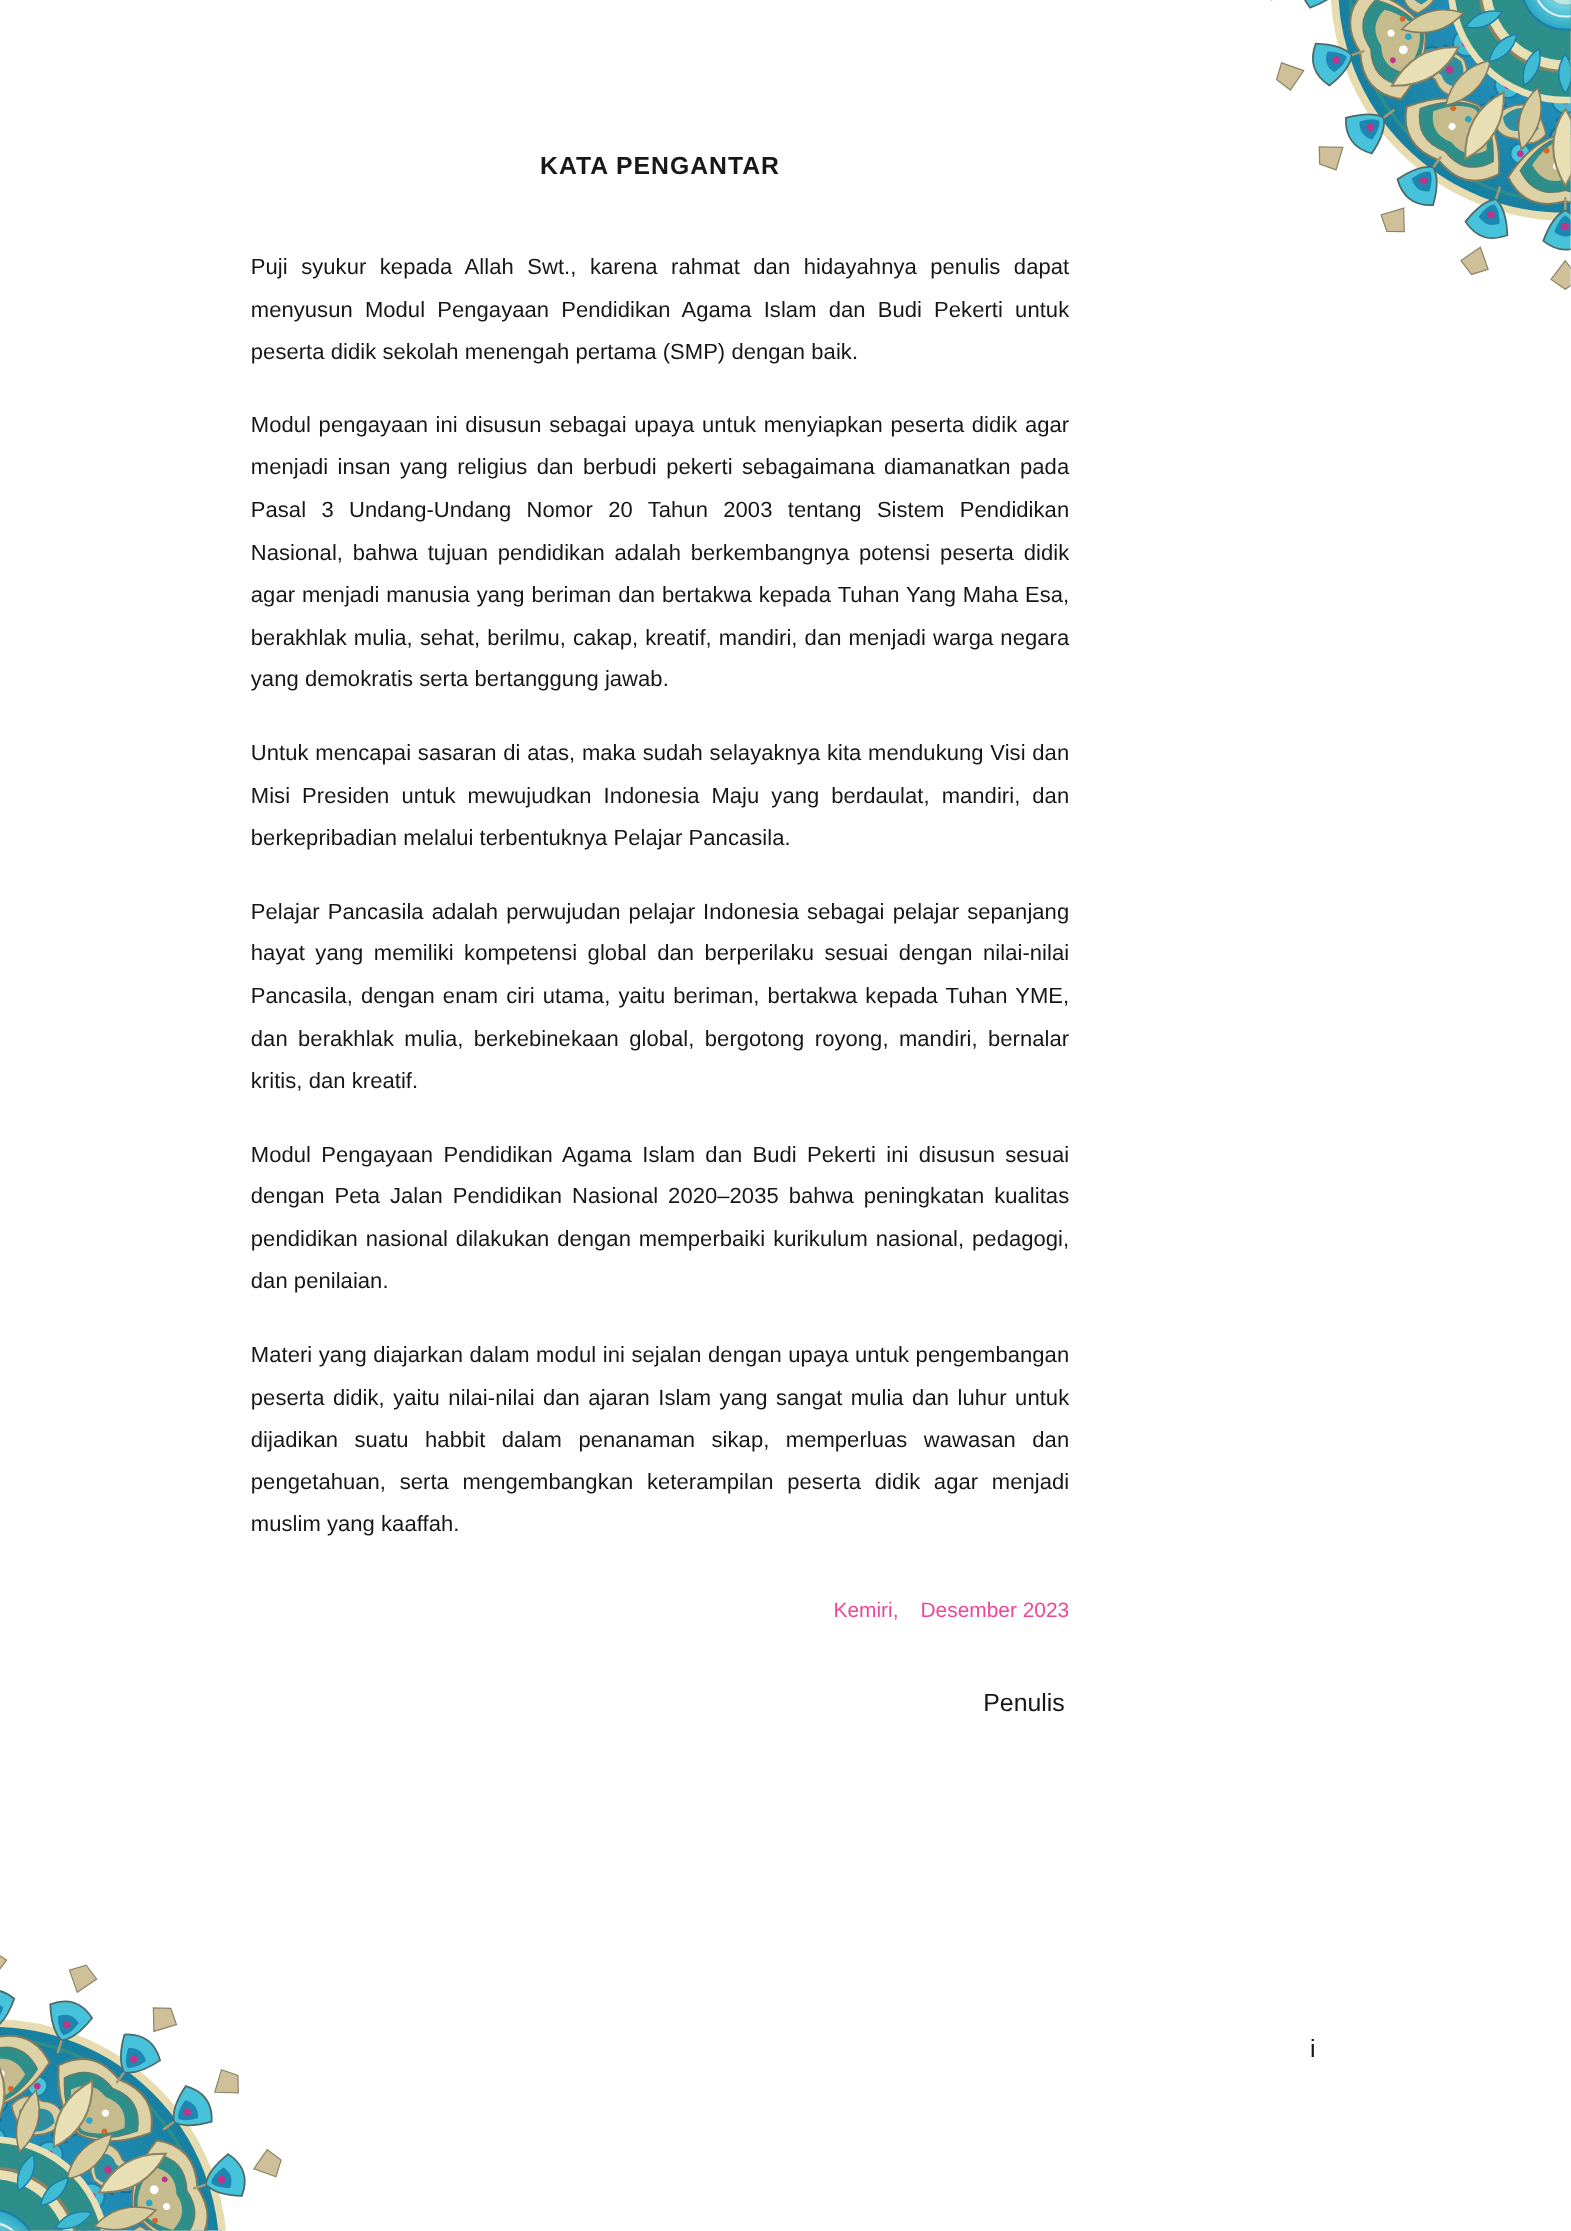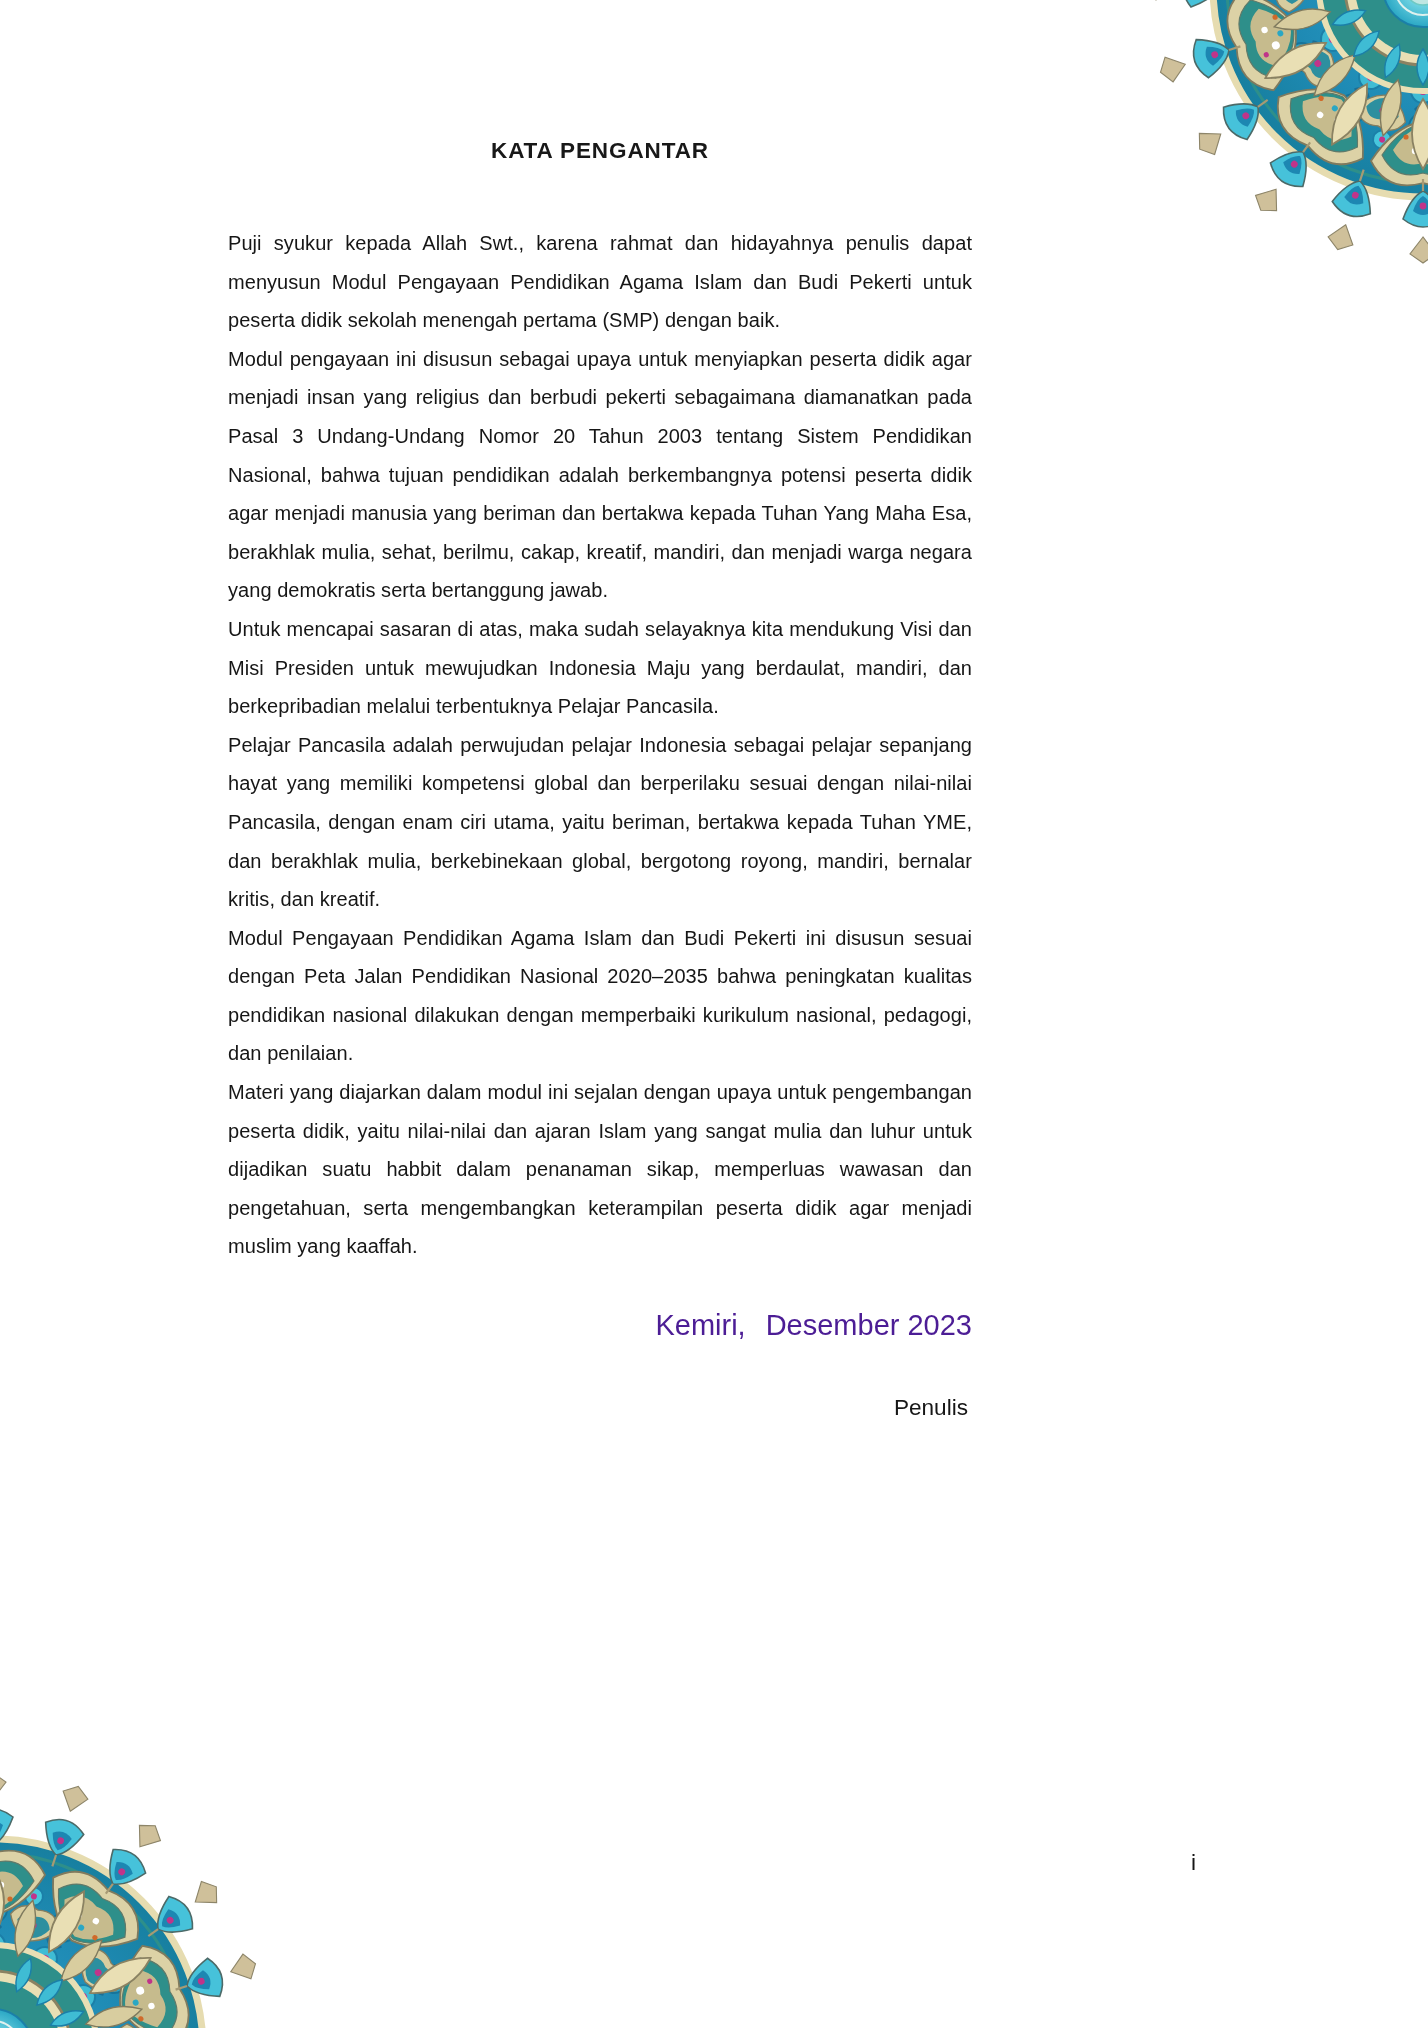--- a/index.html
+++ b/index.html
@@ -55,28 +55,28 @@
   }
   .para {
     font-size: 20px;
     line-height: 38.6px;
     color: #161616;
     text-align: justify;
     margin: 0;
     letter-spacing: 0.05px;
   }
   .para-gap-1 { margin-top: 60px; }
-  .para-gap   { }
+  .para-gap   { margin-top: 28px; }
 
   .signature-block {
     margin-top: 40px;
     text-align: right;
-    font-size: 29px;
+    font-size: 19px;
     line-height: 38.6px;
-    color: #4c1d95;
+    color: #ec4899;
   }
   .sig-place {
     padding-right: 4px;
   }
   .sig-spacer {
     display: inline-block;
     width: 16px;
   }
   .sig-author {
     margin-top: 50px;

